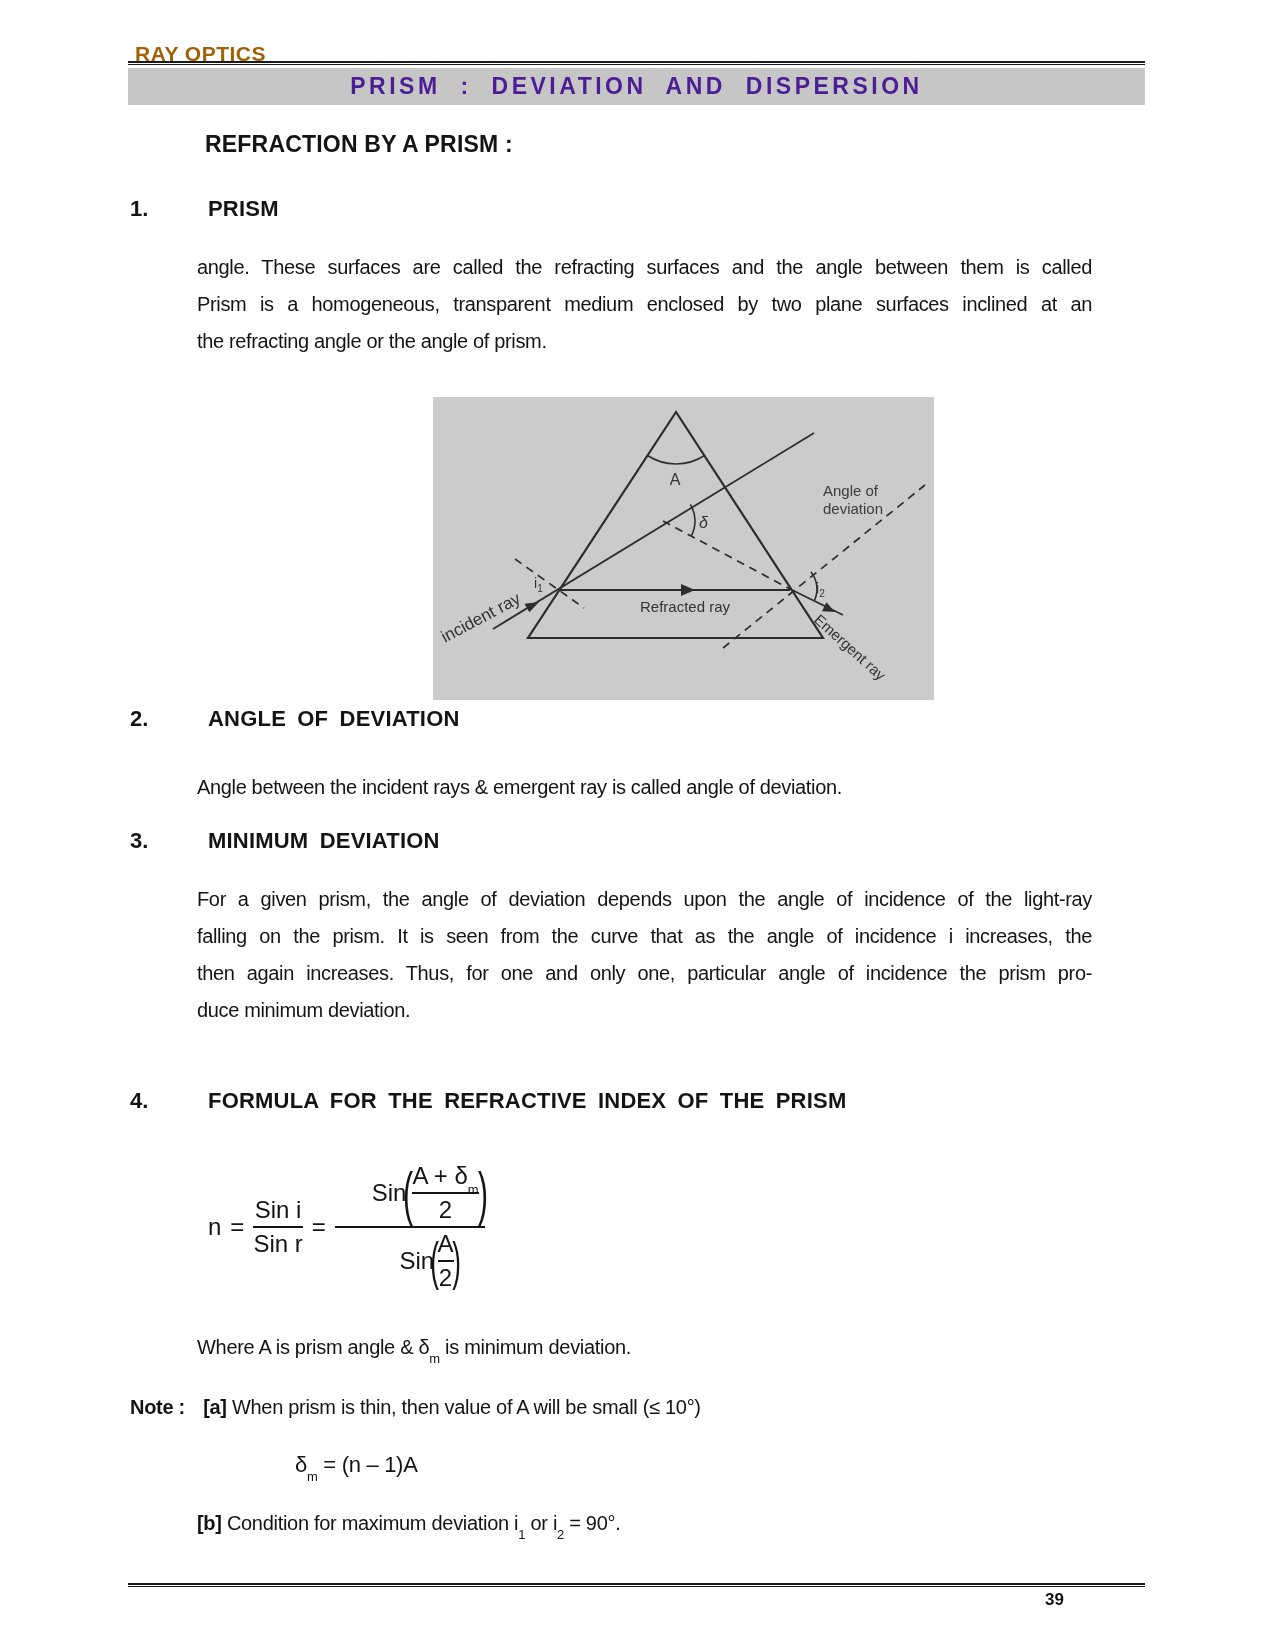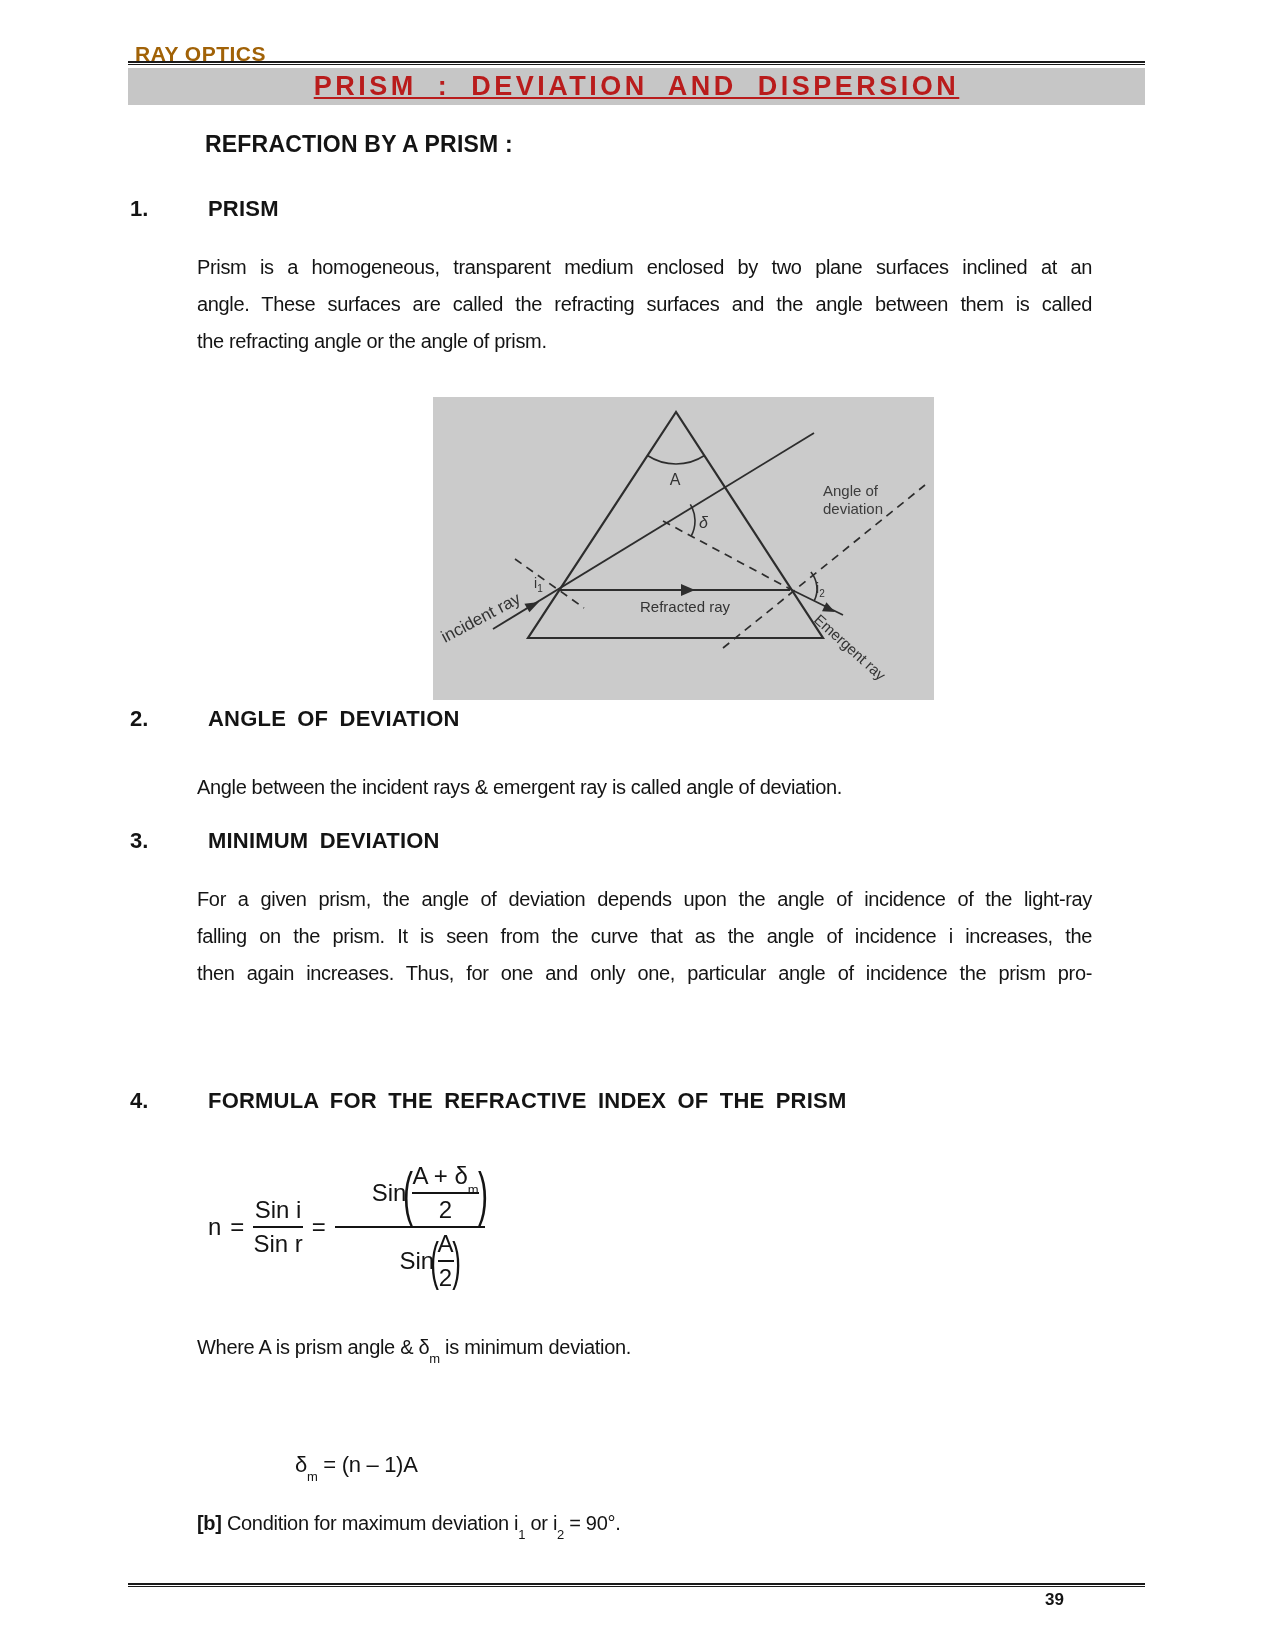--- a/index.html
+++ b/index.html
@@ -10,21 +10,21 @@
   }
   .abs { position:absolute; }
   .kicker { font-size:21px; font-weight:bold; letter-spacing:.5px; color:#a16207; }
   .rule { width:1017px; }
   .rule .thick { height:2px; background:#1a1a1a; }
   .rule .thin  { height:1px; background:#1a1a1a; margin-top:1px; }
   .banner {
     width:1017px; height:37px; display:flex; align-items:center; justify-content:center;
   }
   .banner-title {
-    font-size:27px; font-weight:bold; letter-spacing:3.5px; word-spacing:10px; color:#b91c1c;text-decoration:underline;
+    font-size:23px; font-weight:bold; letter-spacing:3.5px; word-spacing:10px; color:#4c1d95;
   }
   .subhead { font-size:23px; font-weight:bold; letter-spacing:.2px; }
   .sec-num { font-size:22px; font-weight:bold; }
   .sec-title { font-size:22px; font-weight:bold; word-spacing:5px; letter-spacing:.2px; }
   .para { width:895px; font-size:20px; line-height:37px; letter-spacing:-0.35px; }
   .para .jline { text-align:justify; text-align-last:justify; white-space:nowrap; }
   .para .jline.last { text-align-last:left; }
   .inline-line { font-size:20px; letter-spacing:-0.3px; }
   .bold { font-weight:bold; }
   sub.sm { font-size:13px; position:relative; top:4px; line-height:0; }
@@ -51,22 +51,22 @@
       <div class="thin"></div>
   </div>
   <div class="abs banner" style="left: 128px; top: 68px; background: rgb(198, 198, 198);">
     <span class="banner-title">PRISM : DEVIATION AND DISPERSION</span>
   </div>
   <div class="abs subhead" style="left:205px; top:131px;">REFRACTION BY A PRISM :</div>
 
   <div class="abs sec-num" style="left:130px; top:196px;">1.</div>
   <div class="abs sec-title" style="left:208px; top:196px;">PRISM</div>
   <div class="abs para" style="left:197px; top:249px;">
+      <div class="jline">angle. These surfaces are called the refracting surfaces and the angle between them is called</div>
       <div class="jline">Prism is a homogeneous, transparent medium enclosed by two plane surfaces inclined at an</div>
-      <div class="jline">angle. These surfaces are called the refracting surfaces and the angle between them is called</div>
       <div class="jline last">the refracting angle or the angle of prism.</div>
     </div>
 
   <div class="abs" style="left:433px; top:397px;">
     <svg class="diagram" viewBox="0 0 501 303">
       <rect x="0" y="0" width="501" height="303" fill="#cbcbcb"></rect>
 
       <polygon points="243,15 95,241 390,241" fill="none" stroke="#2d2d2d" stroke-width="2.2"></polygon>
 
       <line x1="60" y1="232" x2="381" y2="36" stroke="#2d2d2d" stroke-width="1.8"></line>
@@ -105,20 +105,21 @@
   <div class="abs para" style="left:197px; top:769px;">
       <div class="jline last">Angle between the incident rays &amp; emergent ray is called angle of  deviation.</div>
     </div>
 
   <div class="abs sec-num" style="left:130px; top:828px;">3.</div>
   <div class="abs sec-title" style="left:208px; top:828px;">MINIMUM DEVIATION</div>
   <div class="abs para" style="left:197px; top:881px;">
       <div class="jline">For a given prism, the angle of deviation depends upon the angle of incidence of the light-ray</div>
       <div class="jline">falling on the prism. It is seen from the curve that as the angle of incidence i increases, the</div>
       <div class="jline">then again increases. Thus, for one and only one, particular angle of incidence the prism pro-</div>
+      <div class="jline last">duce minimum deviation.</div>
     </div>
 
   <div class="abs sec-num" style="left:130px; top:1088px;">4.</div>
   <div class="abs sec-title" style="left:208px; top:1088px;">FORMULA FOR THE REFRACTIVE INDEX OF THE PRISM</div>
 
   <div class="abs formula" style="left:208px; top:1162px;">
     <span>n</span>
     <span>=</span>
     <span class="frac">
       <span>Sin i</span>
@@ -148,20 +149,24 @@
         </span>
         <span class="paren small">)</span>
       </span>
     </span>
   </div>
 
   <div class="abs inline-line" style="left:197px; top:1336px;">
     <span>Where A is prism angle &amp; δ</span><sub class="sm">m</sub><span> is minimum deviation.</span>
   </div>
 
+  <div class="abs inline-line" style="left:130px; top:1396px;">
+    <span class="bold">Note :</span>
+    <span class="bold" style="margin-left:13px;">[a]</span><span> When prism is thin, then value of A will be small (≤ 10°)</span>
+  </div>
 
   <div class="abs inline-line" style="left:281px; top:1452px; font-size:22px;margin-left:14px;">
     <span>δ</span><sub class="sm">m</sub><span> = (n – 1)A</span>
   </div>
 
   <div class="abs inline-line" style="left:197px; top:1512px;">
     <span class="bold">[b]</span><span> Condition for maximum deviation i</span><sub class="sm">1</sub><span> or i</span><sub class="sm">2</sub><span> = 90°.</span>
   </div>
 
   <div class="abs rule" style="left:128px; top:1583px;">

